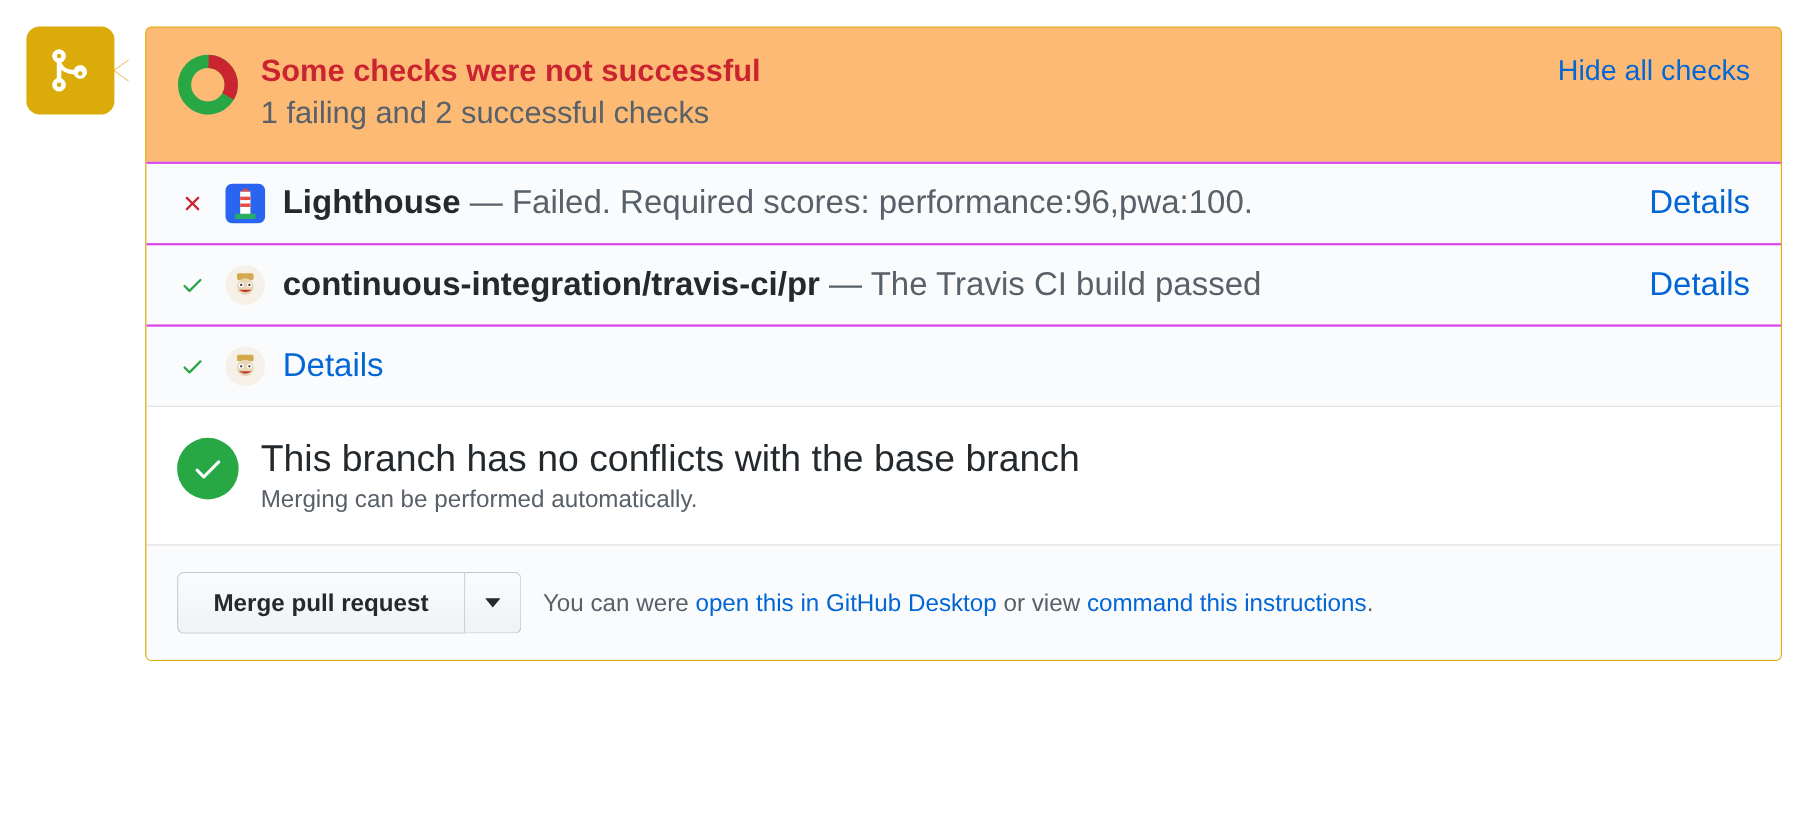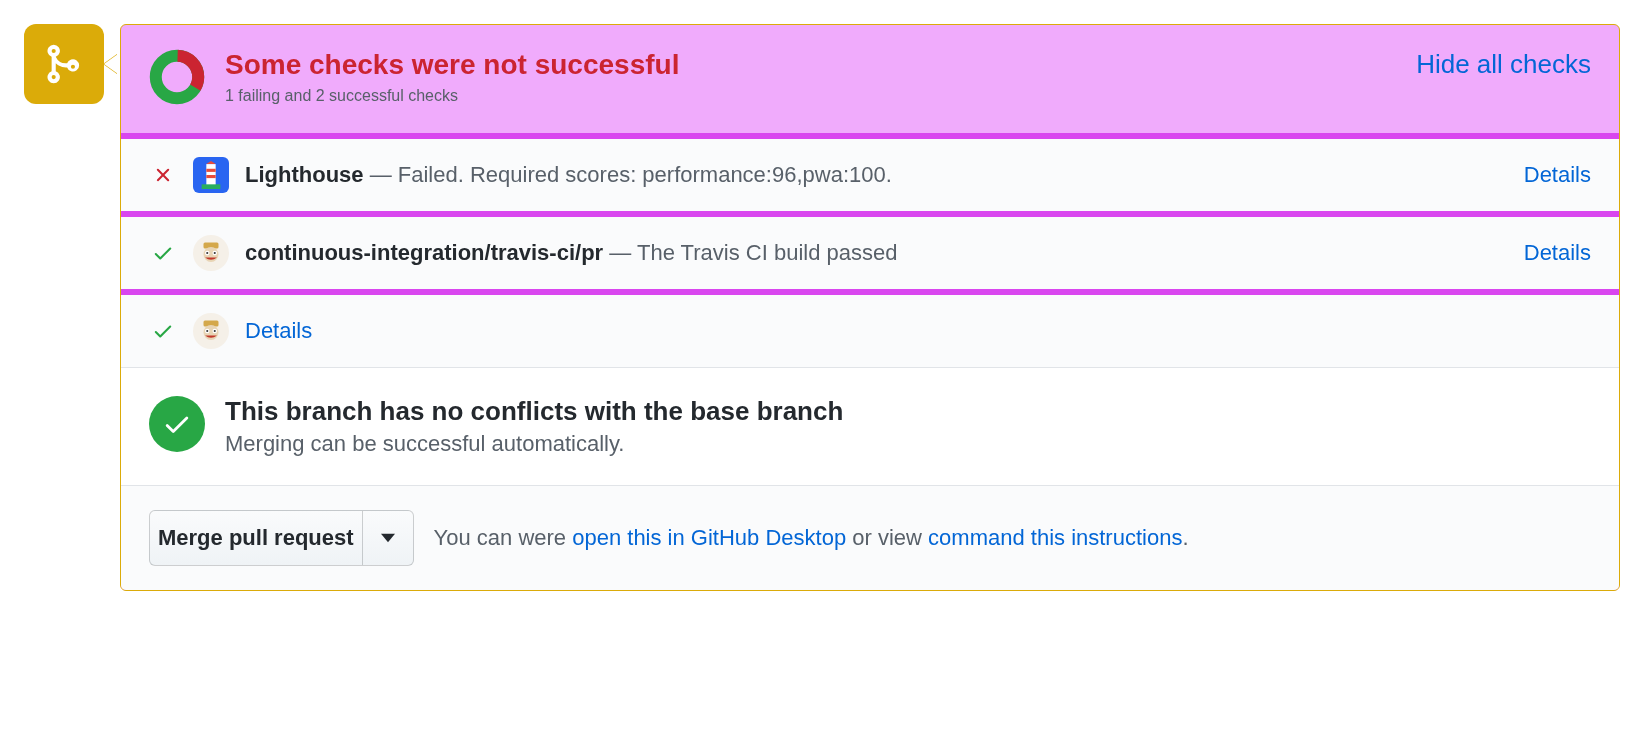--- a/index.html
+++ b/index.html
@@ -36,23 +36,23 @@
       border-top: 10px solid transparent;
       border-bottom: 10px solid transparent;
       border-right: 14px solid #fff;
       filter: drop-shadow(-1px 0 0 #dbab09);
       z-index: 2;
     }
     .merge-panel {
       flex: 1;
       border: 1px solid #dbab09;
       border-radius: 6px;
-      margin-left: 16px;
+      margin-left: 28px;
       overflow: hidden;
-      background: #f0abfc;
+      background: #fdba74;
       position: relative;
     }
     .panel-header {
       display: flex;
       align-items: flex-start;
       padding: 24px 28px 28px 28px;
       gap: 20px;
     }
     .donut {
       width: 56px;
@@ -60,37 +60,37 @@
       flex-shrink: 0;
     }
     .header-text { flex: 1; }
     .header-title {
       font-size: 28px;
       font-weight: 600;
       color: #cb2431;
       margin-bottom: 6px;
     }
     .header-sub {
-      font-size: 16px;
+      font-size: 28px;
       color: #586069;
     }
     .hide-link {
       color: #0366d6;
       font-size: 26px;
       cursor: pointer;
       white-space: nowrap;
     }
     .check-row {
       display: flex;
       align-items: center;
       padding: 18px 28px;
-      border-top: 6px solid #d946ef;
+      border-top: 2px solid #d946ef;
       background: #fafbfc;
       gap: 16px;
-      font-size: 22px;
+      font-size: 30px;
     }
     .status-icon {
       width: 28px;
       display: flex;
       justify-content: center;
       align-items: center;
       flex-shrink: 0;
     }
     .avatar {
       width: 36px;
@@ -137,22 +137,22 @@
       width: 56px;
       height: 56px;
       border-radius: 50%;
       background: #28a745;
       display: flex;
       align-items: center;
       justify-content: center;
       flex-shrink: 0;
     }
     .conflicts-title {
-      font-size: 26px;
-      font-weight: 700;
+      font-size: 34px;
+      font-weight: 400;
       color: #24292e;
       margin-bottom: 4px;
     }
     .conflicts-sub {
       font-size: 22px;
       color: #586069;
     }
     .merge-footer {
       display: flex;
       align-items: center;
@@ -162,21 +162,21 @@
       gap: 20px;
     }
     .btn-group {
       display: flex;
     }
     .btn {
       background: linear-gradient(#fafbfc, #eff3f6);
       border: 1px solid rgba(27,31,35,0.2);
       font-size: 22px;
       font-weight: 600;
-      padding: 14px 8px;
+      padding: 14px 32px;
       cursor: pointer;
       color: #24292e;
       border-radius: 6px 0 0 6px;
     }
     .btn-dropdown {
       background: linear-gradient(#fafbfc, #eff3f6);
       border: 1px solid rgba(27,31,35,0.2);
       border-left: none;
       padding: 14px 18px;
       cursor: pointer;
@@ -284,21 +284,21 @@
     </div>
 
     <div class="conflicts-section">
       <div class="green-circle">
         <svg width="30" height="30" viewBox="0 0 16 16" fill="#fff">
             <path d="M13.78 4.22a.75.75 0 0 1 0 1.06l-7.25 7.25a.75.75 0 0 1-1.06 0L2.22 9.28a.75.75 0 0 1 1.06-1.06L6 10.94l6.72-6.72a.75.75 0 0 1 1.06 0Z"></path>
           </svg>
       </div>
       <div>
         <div class="conflicts-title">This branch has no conflicts with the base branch</div>
-        <div class="conflicts-sub">Merging can be successful automatically.</div>
+        <div class="conflicts-sub">Merging can be performed automatically.</div>
       </div>
     </div>
 
     <div class="merge-footer">
       <div class="btn-group">
         <button class="btn">Merge pull request</button>
         <button class="btn-dropdown">
           <svg width="14" height="10" viewBox="0 0 10 6" fill="#24292e">
               <path d="M0 0 L10 0 L5 6 Z"></path>
             </svg>

